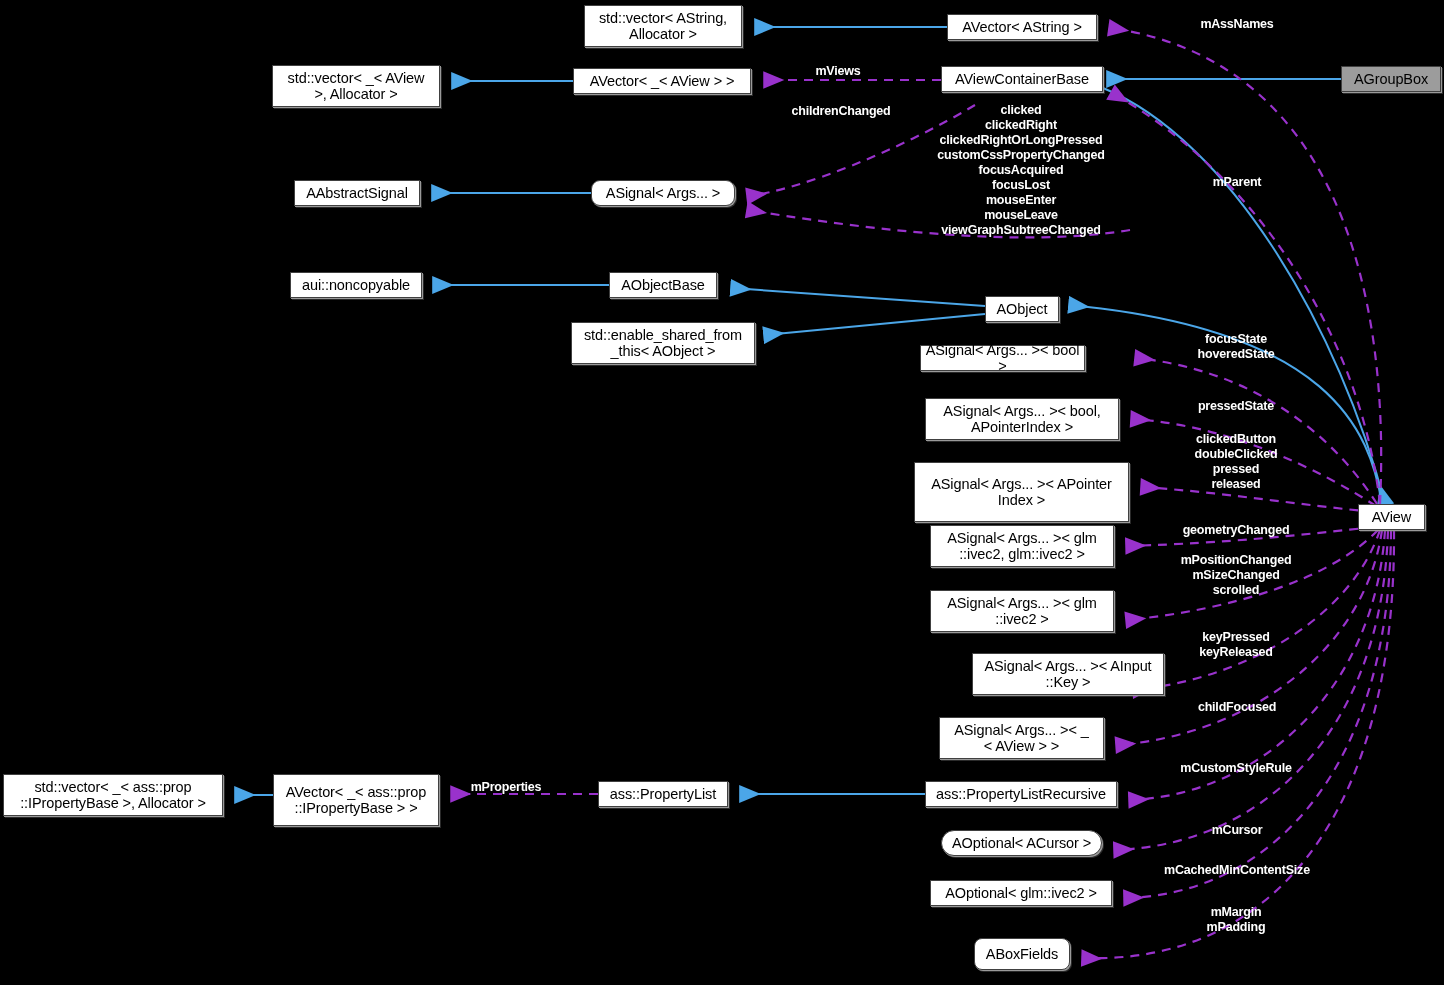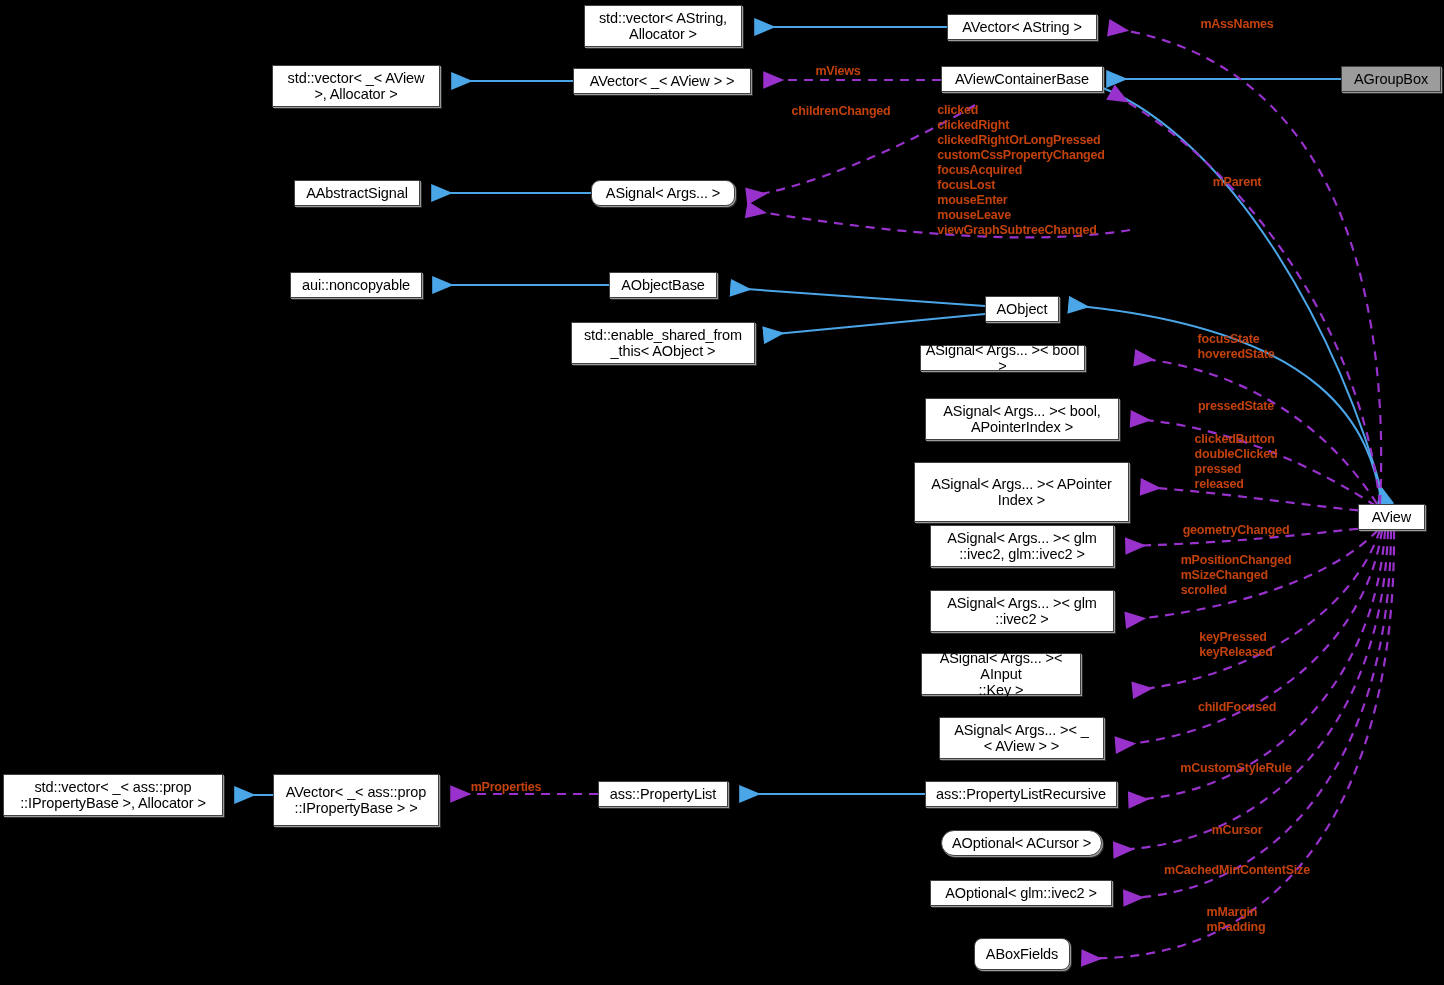--- a/index.html
+++ b/index.html
@@ -40,24 +40,25 @@
     padding: 1px 4px;
     white-space: pre-line;
     letter-spacing: -0.1px;
   }
   .node.current {
     background: #9c9c9c;
     border: 1px solid #404040;
   }
   .edge-label {
     position: absolute;
-    color: #c2410c;
+    color: #ffffff;
     font-size: 12.5px;
     line-height: 15px;
     font-weight: bold;
+    text-align: center;
     white-space: pre-line;
     letter-spacing: -0.2px;
     transform: translateX(-50%);
   }
 </style>
 </head>
 <body>
 
 <div id="diagram">
 
@@ -124,21 +125,21 @@
       <div class="node" style="left: 985px; top: 296px; width: 74px; height: 26px;">AObject</div>
       <div class="node" style="left: 920px; top: 345px; width: 165px; height: 26px;">ASignal&lt; Args... &gt;&lt; bool &gt;</div>
       <div class="node" style="left: 925px; top: 398px; width: 194px; height: 42px;">ASignal&lt; Args... &gt;&lt; bool,
 APointerIndex &gt;</div>
       <div class="node" style="left: 914px; top: 462px; width: 215px; height: 60px;">ASignal&lt; Args... &gt;&lt; APointer
 Index &gt;</div>
       <div class="node" style="left: 930px; top: 525px; width: 184px; height: 42px;">ASignal&lt; Args... &gt;&lt; glm
 ::ivec2, glm::ivec2 &gt;</div>
       <div class="node" style="left: 930px; top: 590px; width: 184px; height: 42px;">ASignal&lt; Args... &gt;&lt; glm
 ::ivec2 &gt;</div>
-      <div class="node" style="left: 921px; top: 653px; width: 160px; height: 42px;">ASignal&lt; Args... &gt;&lt; AInput
+      <div class="node" style="left: 972px; top: 653px; width: 192px; height: 42px;">ASignal&lt; Args... &gt;&lt; AInput
 ::Key &gt;</div>
       <div class="node" style="left: 939px; top: 717px; width: 165px; height: 42px;">ASignal&lt; Args... &gt;&lt; _
 &lt; AView &gt; &gt;</div>
       <div class="node" style="left: 925px; top: 781px; width: 192px; height: 26px;">ass::PropertyListRecursive</div>
       <div class="node" style="left: 941px; top: 830px; width: 161px; height: 26px; border-radius: 13px;">AOptional&lt; ACursor &gt;</div>
       <div class="node" style="left: 930px; top: 880px; width: 182px; height: 26px;">AOptional&lt; glm::ivec2 &gt;</div>
       <div class="node" style="left: 974px; top: 938px; width: 96px; height: 32px; border-radius: 8px;">ABoxFields</div>
       <div class="node" style="left: 1358px; top: 504px; width: 67px; height: 26px;">AView</div>
       <div class="node" style="left: 3px; top: 774px; width: 220px; height: 42px;">std::vector&lt; _&lt; ass::prop
 ::IPropertyBase &gt;, Allocator &gt;</div>

